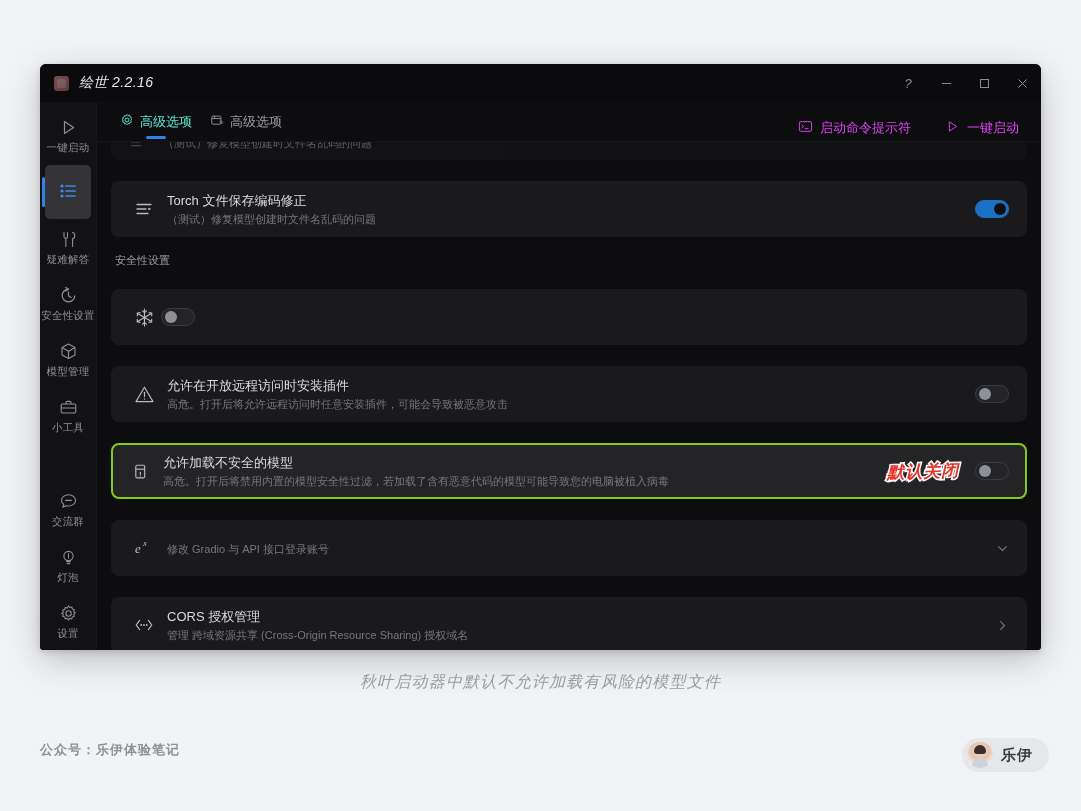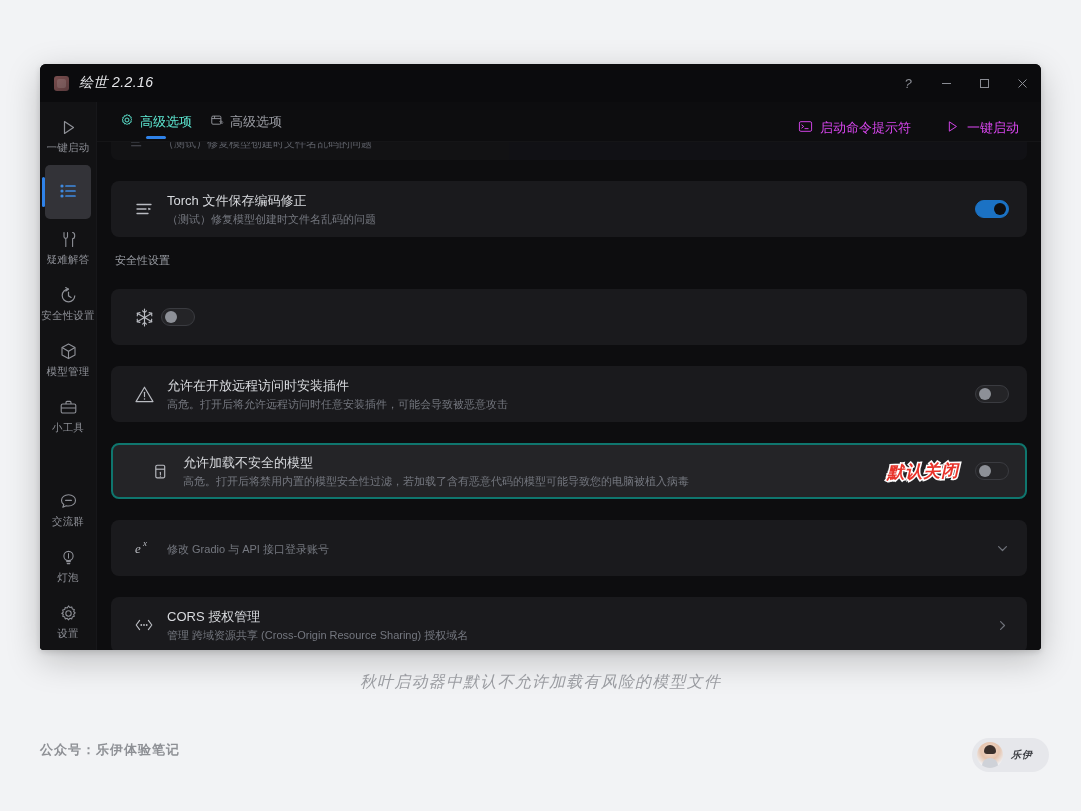--- a/index.html
+++ b/index.html
@@ -130,23 +130,23 @@
   .card {
     background: #1a1a1d;
     border-radius: 8px;
     margin-top: 21px;
     min-height: 56px;
     display: flex; align-items: center;
     padding: 0 18px 0 16px;
     position: relative;
   }
   .card.highlight {
-    border: 2px solid #0f766e;
+    border: 2px solid #84cc16;
     background: #242427;
-    padding: 0 16px 0 30px;
+    padding: 0 16px 0 10px;
   }
   .card-icon {
     width: 34px; flex: 0 0 34px;
     display: flex; align-items: center; justify-content: center;
     color: #b9bbc1;
   }
   .card-text { flex: 1 1 auto; padding-left: 6px; min-width: 0; }
   .card-title { color: #d8dade; font-size: 13px; line-height: 17px; }
   .card-sub { color: #74777f; font-size: 11px; line-height: 16px; margin-top: 2px; }
   .card-right { display: flex; align-items: center; gap: 16px; flex: 0 0 auto; }
@@ -207,21 +207,21 @@
     position: relative; overflow: hidden;
   }
   .brand-ava::before {
     content:""; position:absolute; left:7px; top:3px; width:12px; height:9px;
     border-radius: 6px 6px 3px 3px; background:#3a2f2b;
   }
   .brand-ava::after {
     content:""; position:absolute; left:5px; top:16px; width:16px; height:14px;
     border-radius: 8px 8px 0 0; background:#cfd2d8;
   }
-  .brand-name { color: #3b3d42; font-size: 10px; font-weight: bold; font-style: italic; letter-spacing: 1px; }
+  .brand-name { color: #3b3d42; font-size: 15px; font-weight: bold; letter-spacing: 1px; }
 </style>
 </head>
 <body>
 
 <div class="app-window">
 
   <div class="titlebar">
     <div class="title-left">
       <div class="app-icon"></div>
       <div class="app-title">绘世 2.2.16</div>

